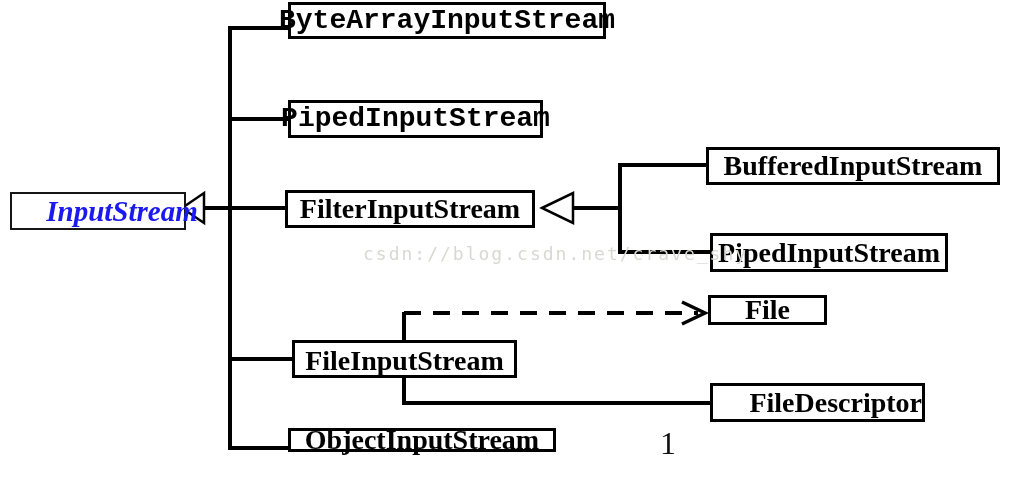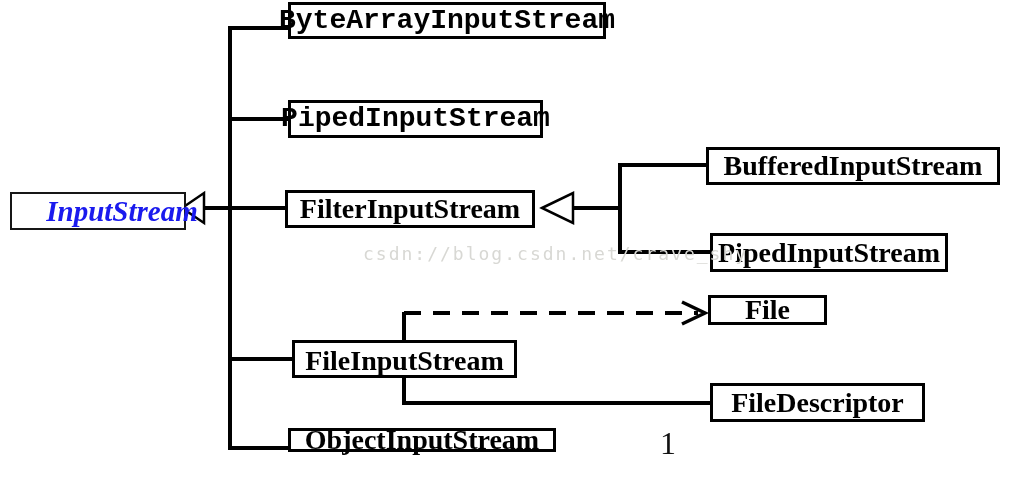--- a/index.html
+++ b/index.html
@@ -44,21 +44,21 @@
     padding-left: 48px;
   }
   .n-byte   { left: 288px; top: 2px;  width: 318px; height: 37px; font-family: Liberation Mono, monospace; }
   .n-piped  { left: 288px; top: 100px; width: 255px; height: 38px; font-family: Liberation Mono, monospace; }
   .n-filter { left: 285px; top: 190px; width: 250px; height: 38px; }
   .n-root   { left: 10px;  top: 192px; width: 176px; height: 38px; }
   .n-buffered { left: 706px; top: 147px; width: 294px; height: 38px; }
   .n-data   { left: 710px; top: 233px; width: 238px; height: 39px; }
   .n-file   { left: 708px; top: 295px; width: 119px; height: 30px; }
   .n-fileinput { left: 292px; top: 340px; width: 225px; height: 38px; align-items: flex-end; }
-  .n-filedesc  { left: 710px; top: 383px; width: 215px; height: 39px; }
+  .n-filedesc  { left: 710px; top: 383px; width: 215px; height: 39px; justify-content: flex-end; }
   .n-object { left: 288px; top: 428px; width: 268px; height: 24px; }
   .watermark {
     position: absolute;
     left: 363px;
     top: 243px;
     font-family: "DejaVu Sans Mono", monospace;
     font-size: 18px;
     letter-spacing: 2px;
     color: #d8d8d4;
     white-space: nowrap;

